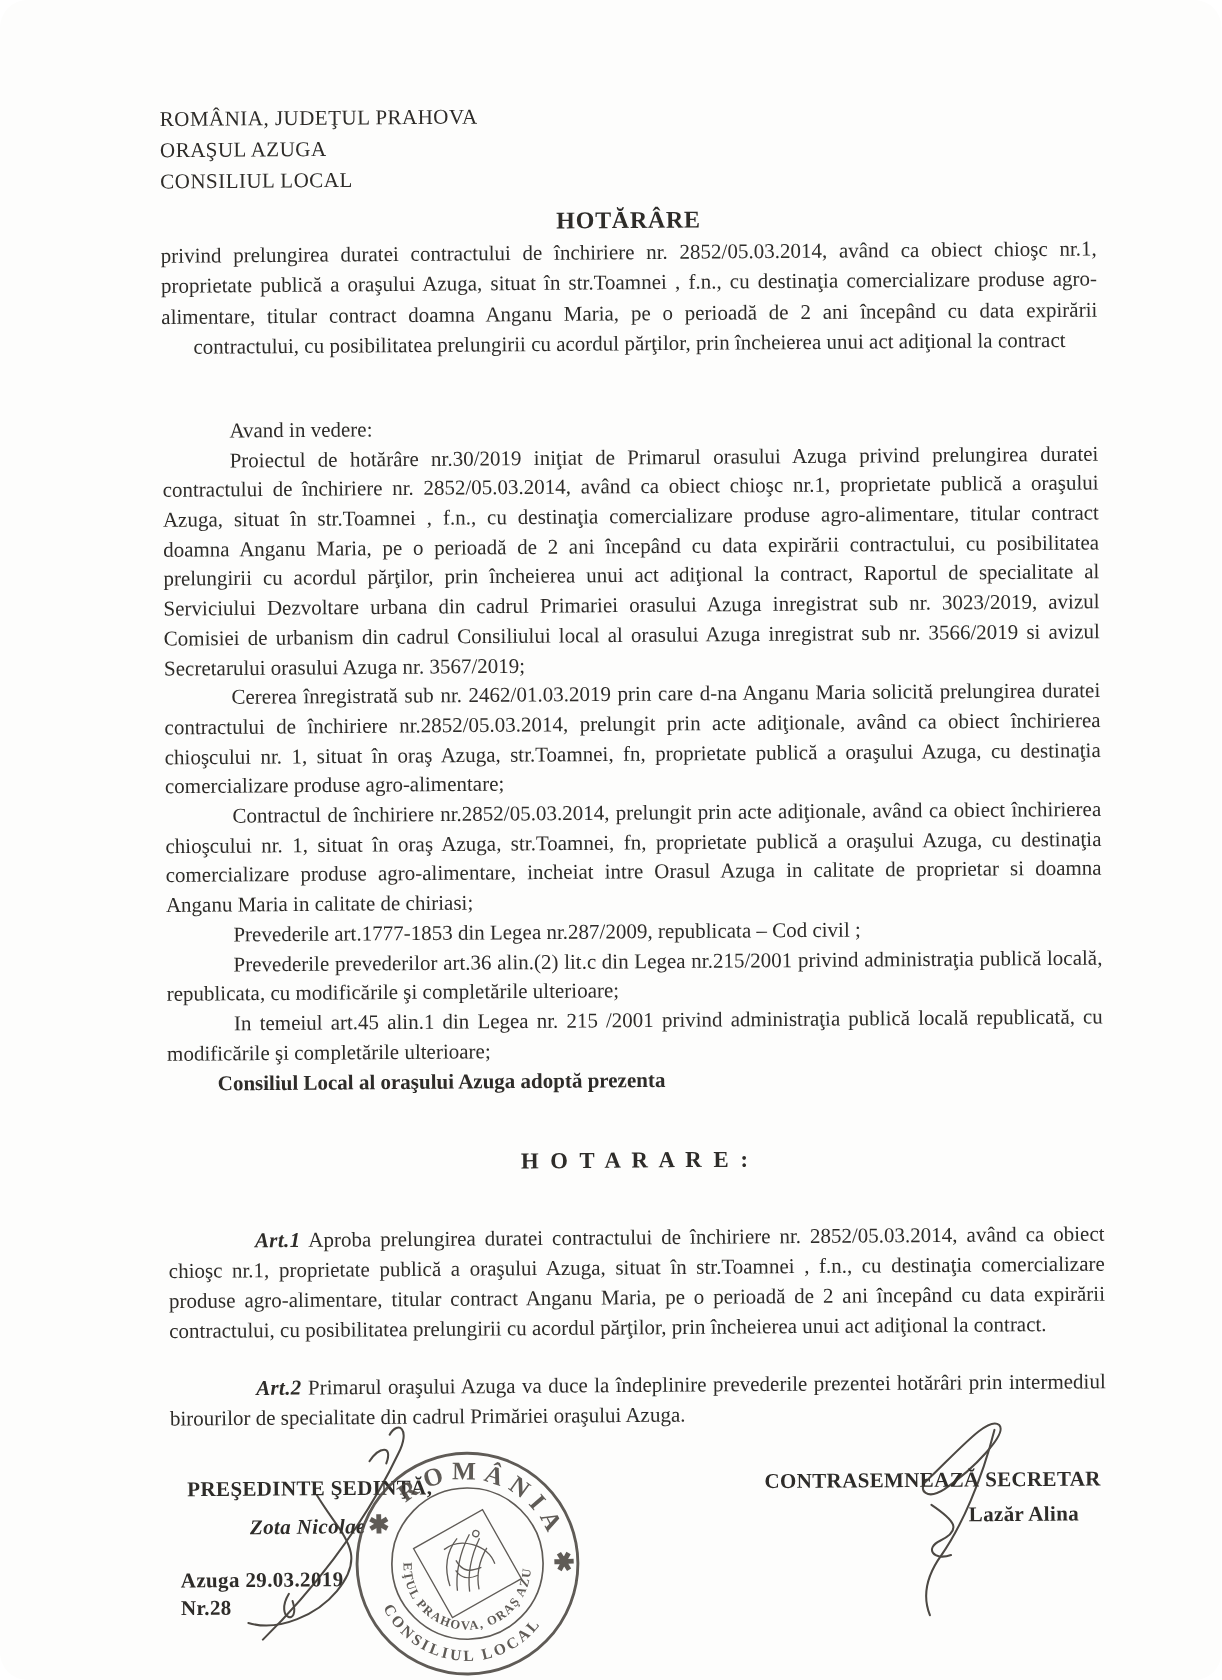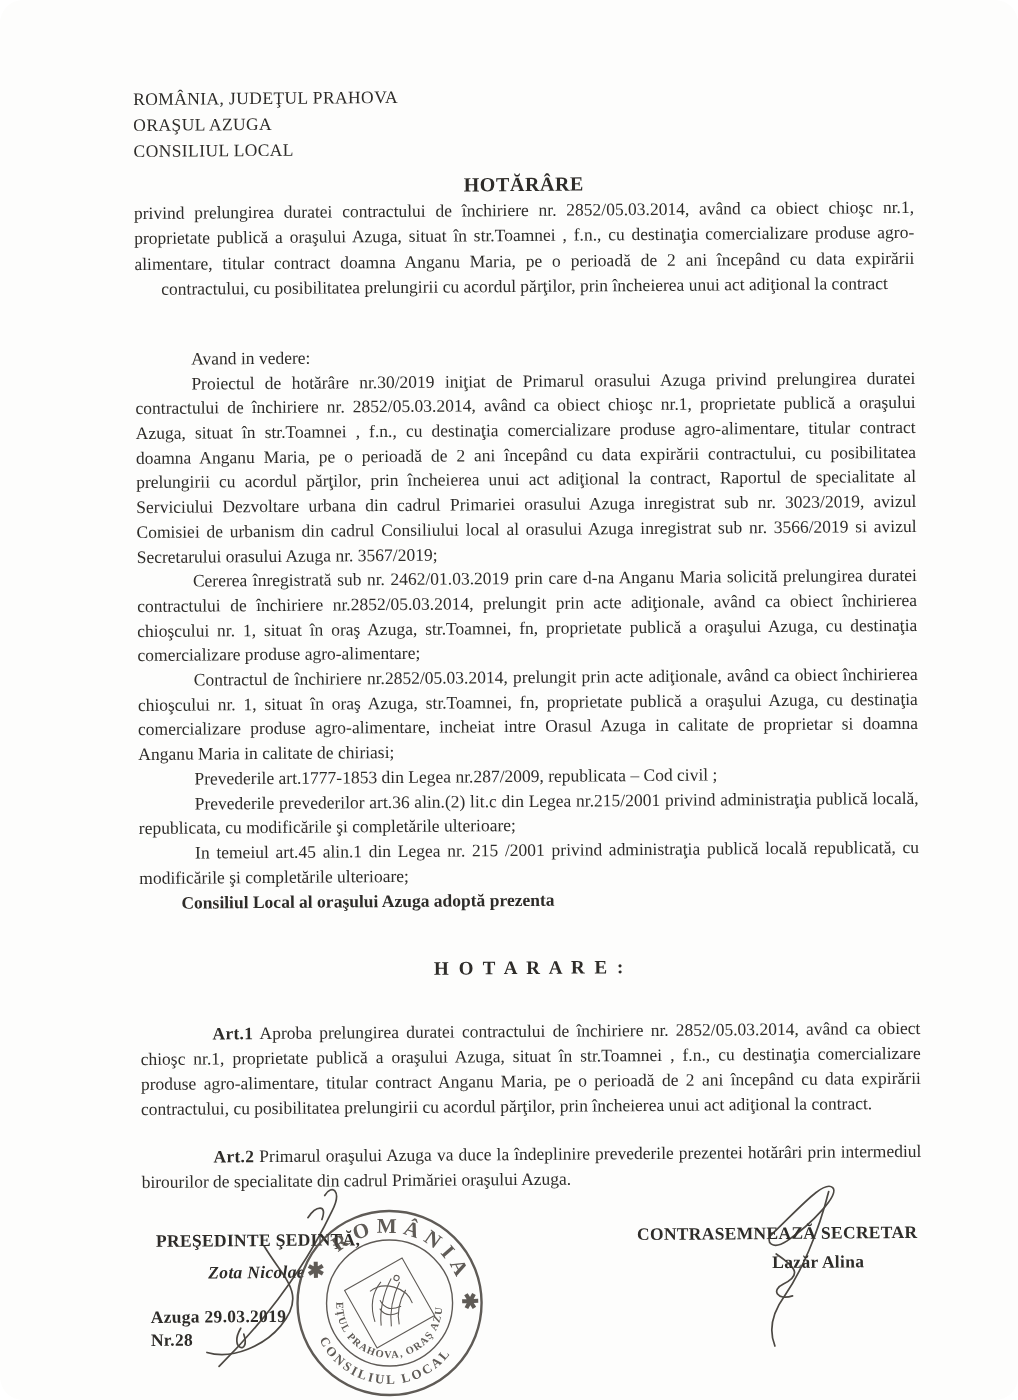--- a/index.html
+++ b/index.html
@@ -25,29 +25,29 @@
     text-indent:56px;margin:0;
   }
   .adopt{font-size:17.5px;line-height:25px;font-weight:bold;text-indent:42px;margin:1px 0 0 0;}
   .decision-heading{
     text-align:center;font-weight:bold;font-size:19px;letter-spacing:2.5px;
     margin:44px 0 0 0;
   }
   .article{text-indent:72px;}
   .article-1{margin-top:40px;}
   .article-2{margin-top:24px;}
-  .article b{font-weight:bold;letter-spacing:.3px;}
+  .article b{font-weight:bold;letter-spacing:.3px;font-style:italic;}
   .sigs{position:relative;height:250px;margin-top:26px;font-size:17.5px;font-weight:bold;}
   .sig-item{position:absolute;white-space:nowrap;letter-spacing:.3px;}
   .president-role{left:14px;top:10px;}
   .president-name{left:66px;top:42px;font-style:italic;}
   .issue-place-date{left:8px;top:86px;}
   .decision-number{left:8px;top:109px;}
   .secretary-role{left:495px;top:7px;}
-  .secretary-name{left:630px;top:36px;}
+  .secretary-name{left:665px;top:36px;}
   .stamp{position:absolute;left:147px;top:-16px;opacity:.88;}
   .stamp *{vector-effect:non-scaling-stroke;}
   .sig-mark{position:absolute;opacity:.9;}
   .sig-mark-left{left:38px;top:-32px;}
   .sig-mark-right{left:600px;top:-42px;}
 </style>
 </head>
 <body>
 
 <div class="page">

